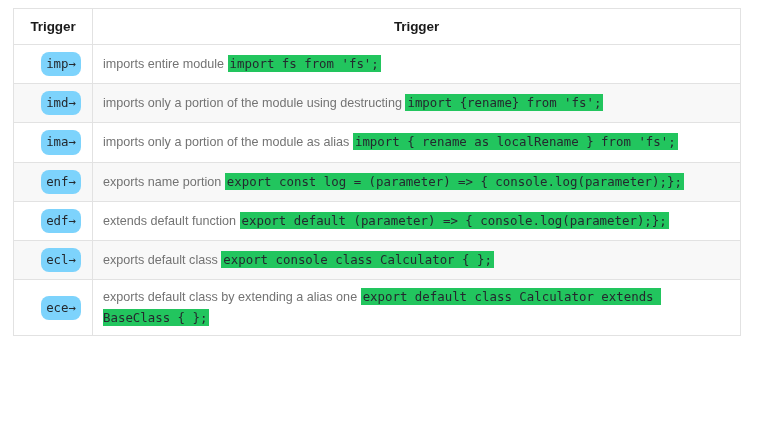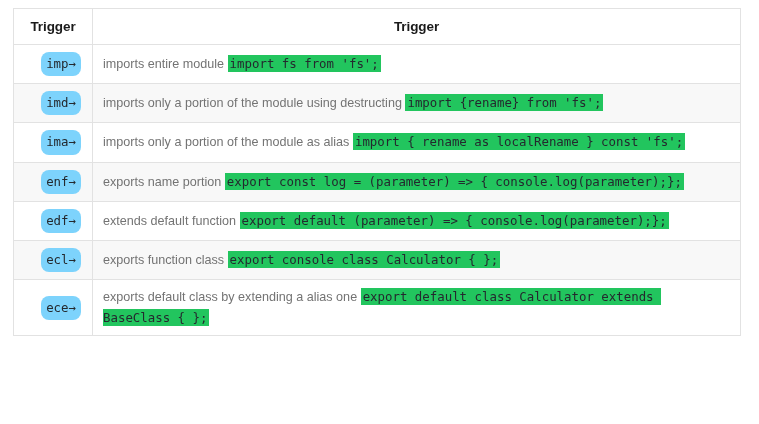--- a/index.html
+++ b/index.html
@@ -127,33 +127,33 @@
         <tr>
           <td class="trigger-cell"><span class="trigger-badge">imp→</span></td>
           <td class="content-cell"><span class="desc">imports entire module </span><code class="inline-code">import fs from 'fs';</code></td>
         </tr>
         <tr>
           <td class="trigger-cell"><span class="trigger-badge">imd→</span></td>
           <td class="content-cell"><span class="desc">imports only a portion of the module using destructing </span><code class="inline-code">import {rename} from 'fs';</code></td>
         </tr>
         <tr>
           <td class="trigger-cell"><span class="trigger-badge">ima→</span></td>
-          <td class="content-cell"><span class="desc">imports only a portion of the module as alias </span><code class="inline-code">import { rename as localRename } const 'fs';</code></td>
+          <td class="content-cell"><span class="desc">imports only a portion of the module as alias </span><code class="inline-code">import { rename as localRename } from 'fs';</code></td>
         </tr>
         <tr>
           <td class="trigger-cell"><span class="trigger-badge">enf→</span></td>
           <td class="content-cell"><span class="desc">exports name portion </span><code class="inline-code">export const log = (parameter) =&gt; { console.log(parameter);};</code></td>
         </tr>
         <tr>
           <td class="trigger-cell"><span class="trigger-badge">edf→</span></td>
           <td class="content-cell"><span class="desc">extends default function </span><code class="inline-code">export default (parameter) =&gt; { console.log(parameter);};</code></td>
         </tr>
         <tr>
           <td class="trigger-cell"><span class="trigger-badge">ecl→</span></td>
-          <td class="content-cell"><span class="desc">exports function class </span><code class="inline-code">export console class Calculator { };</code></td>
+          <td class="content-cell"><span class="desc">exports default class </span><code class="inline-code">export console class Calculator { };</code></td>
         </tr>
         <tr>
           <td class="trigger-cell"><span class="trigger-badge">ece→</span></td>
           <td class="content-cell"><span class="desc">exports default class by extending a alias one </span><code class="inline-code">export default class Calculator extends BaseClass { };</code></td>
         </tr>
       </tbody>
   </table>
 </div>
 
 </body></html>

